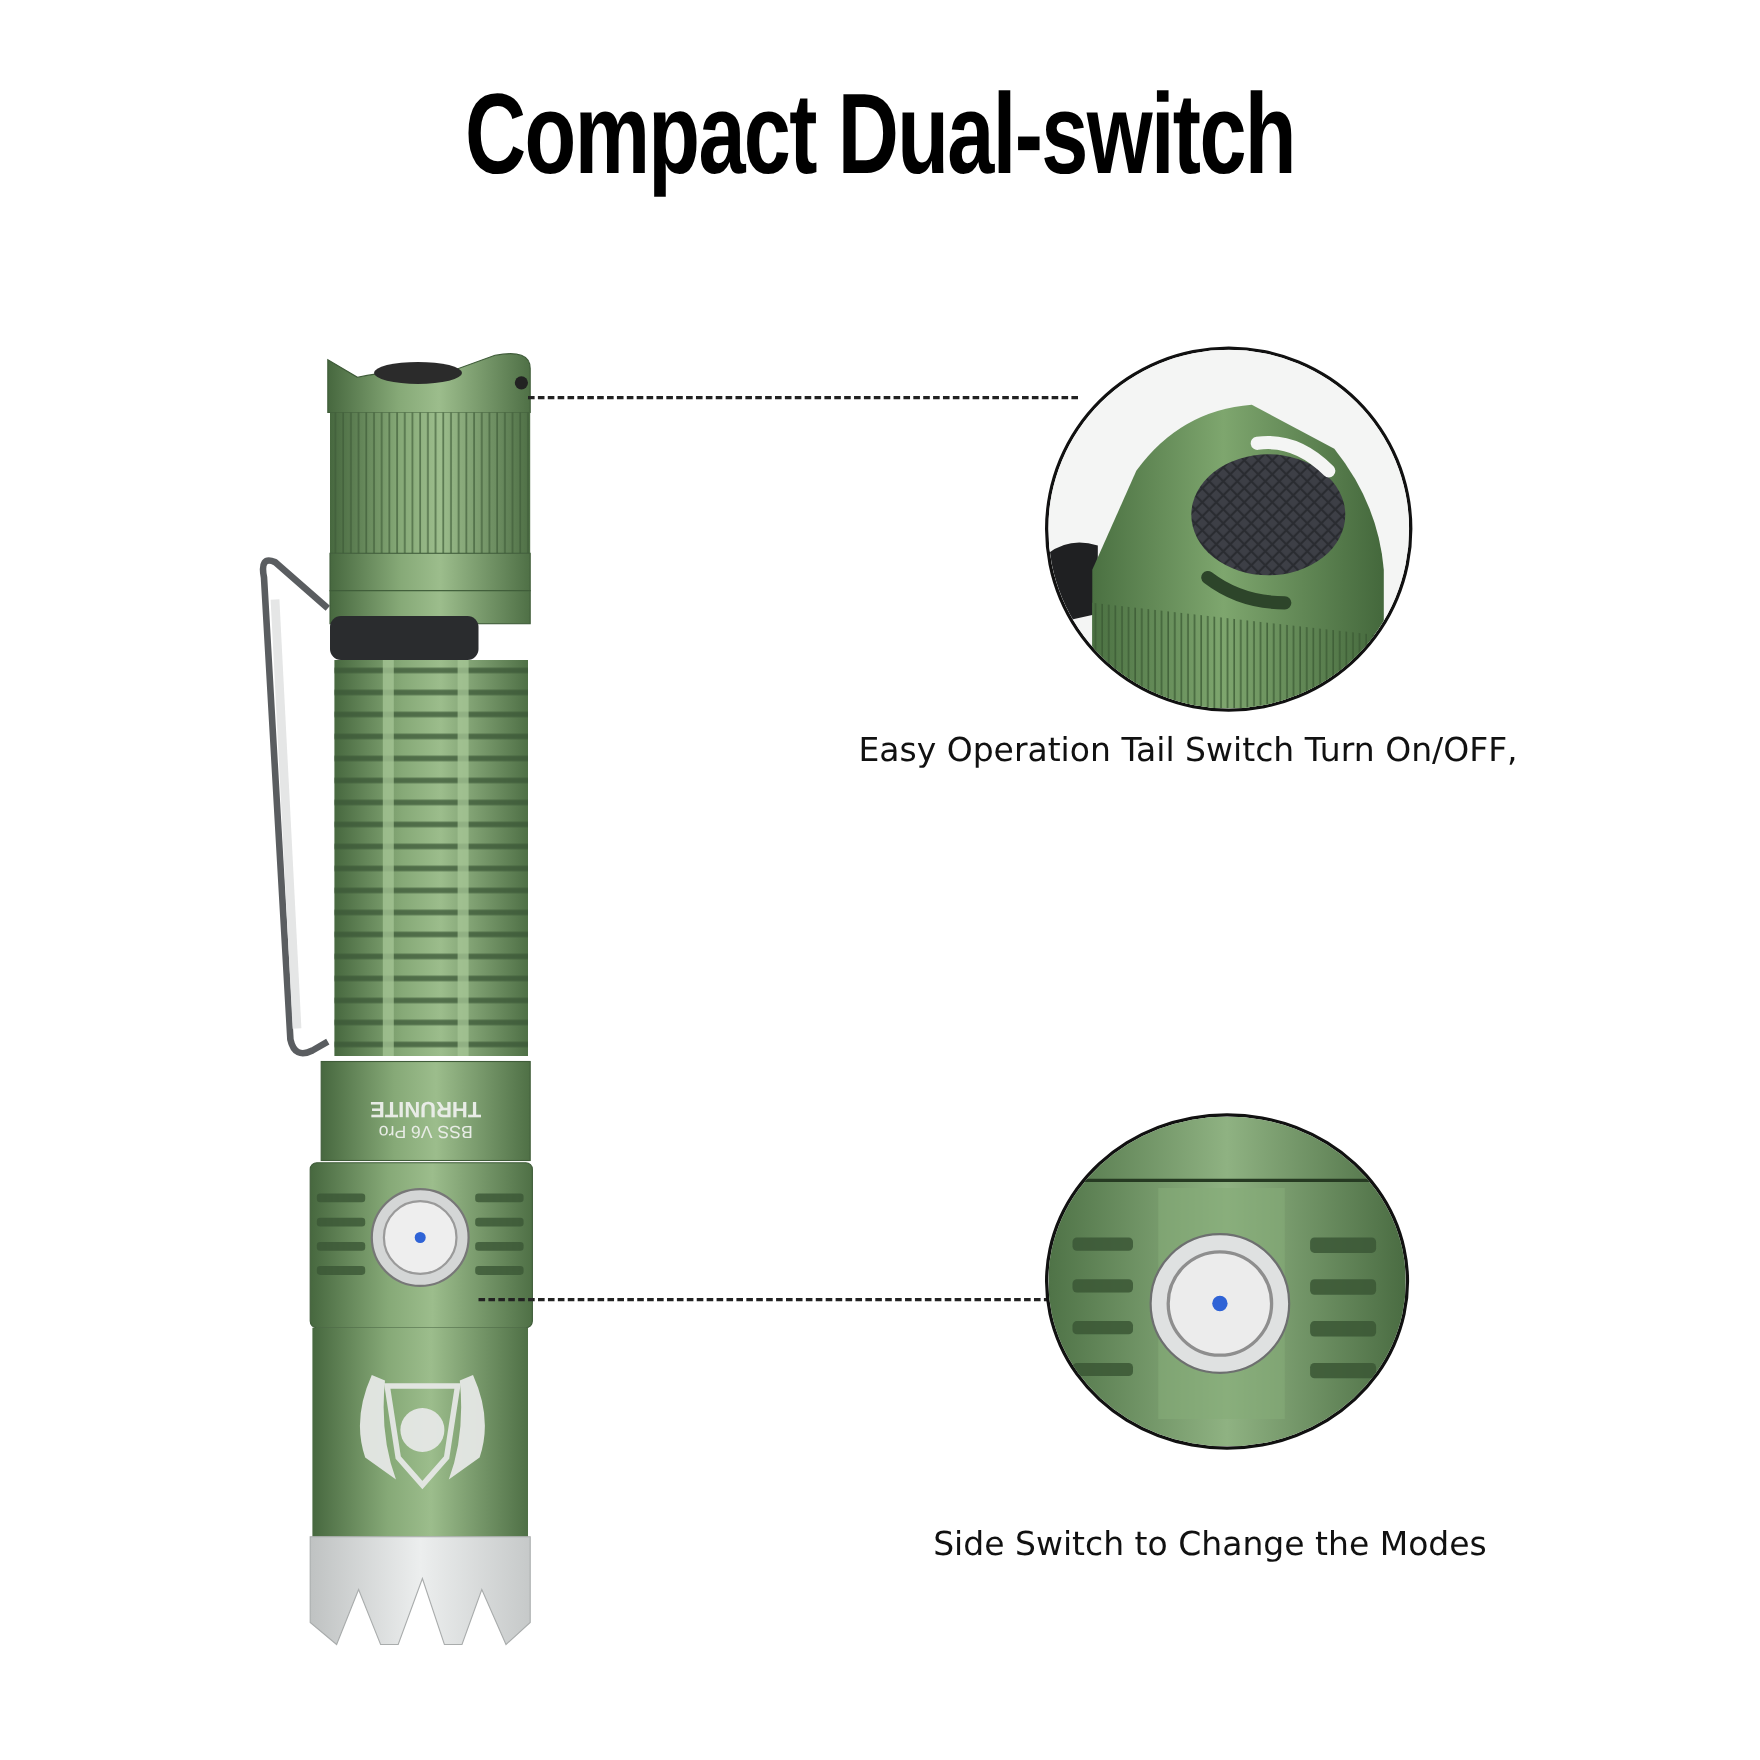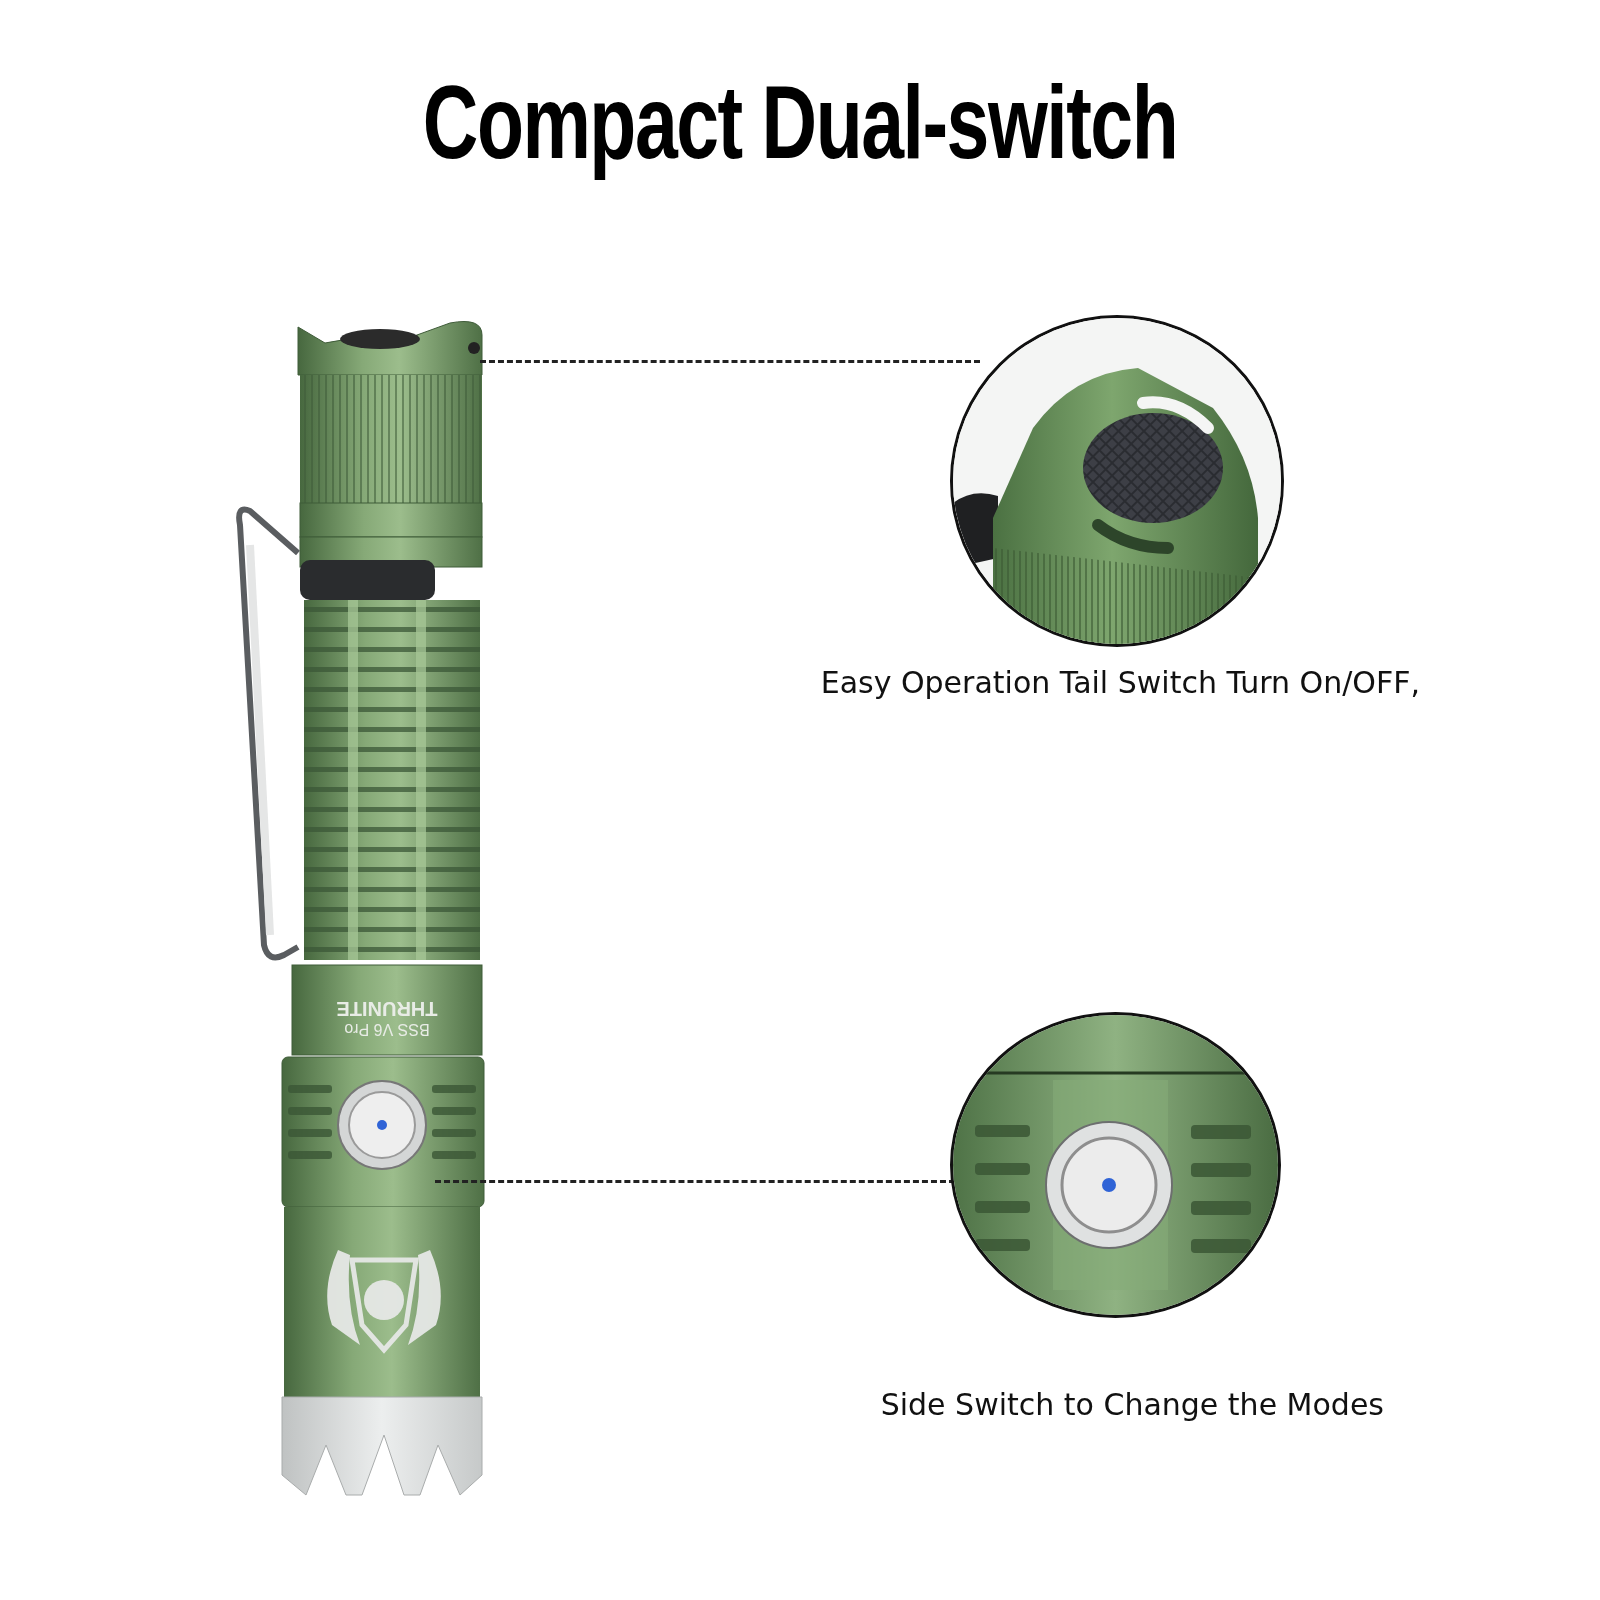--- a/index.html
+++ b/index.html
@@ -13,25 +13,25 @@
     .leader { position: absolute; height: 0; border-top: 3px dashed #222; }
     .leader-top { left: 480px; top: 360px; width: 500px; }
     .leader-bottom { left: 435px; top: 1180px; width: 520px; }
     .zoom-circle {
       position: absolute; border-radius: 50%; border: 3px solid #111; overflow: hidden; background: #f4f5f4;
     }
     .zoom-tail { left: 950px; top: 315px; width: 328px; height: 326px; }
     .zoom-side { left: 950px; top: 1012px; width: 325px; height: 300px; }
     .zoom-circle svg { width: 100%; height: 100%; display: block; }
     .caption {
-      position: absolute; text-align: right; font-family: "DejaVu Sans", sans-serif; font-size: 30px;
+      position: absolute; text-align: center; font-family: "DejaVu Sans", sans-serif; font-size: 30px;
       line-height: 34px; color: #111;
     }
     .caption-tail { left: 740px; top: 666px; width: 680px; }
-    .caption-side { left: 744px; top: 1388px; width: 640px; }
+    .caption-side { left: 780px; top: 1388px; width: 640px; }
     .caption span { display: block; }
   </style>
 </head>
 <body>
 
 <div class="title">Compact Dual-switch</div>
 
 <div class="flashlight">
   <svg viewBox="0 0 300 1190" width="300" height="1190" xmlns="http://www.w3.org/2000/svg">
     <defs>

